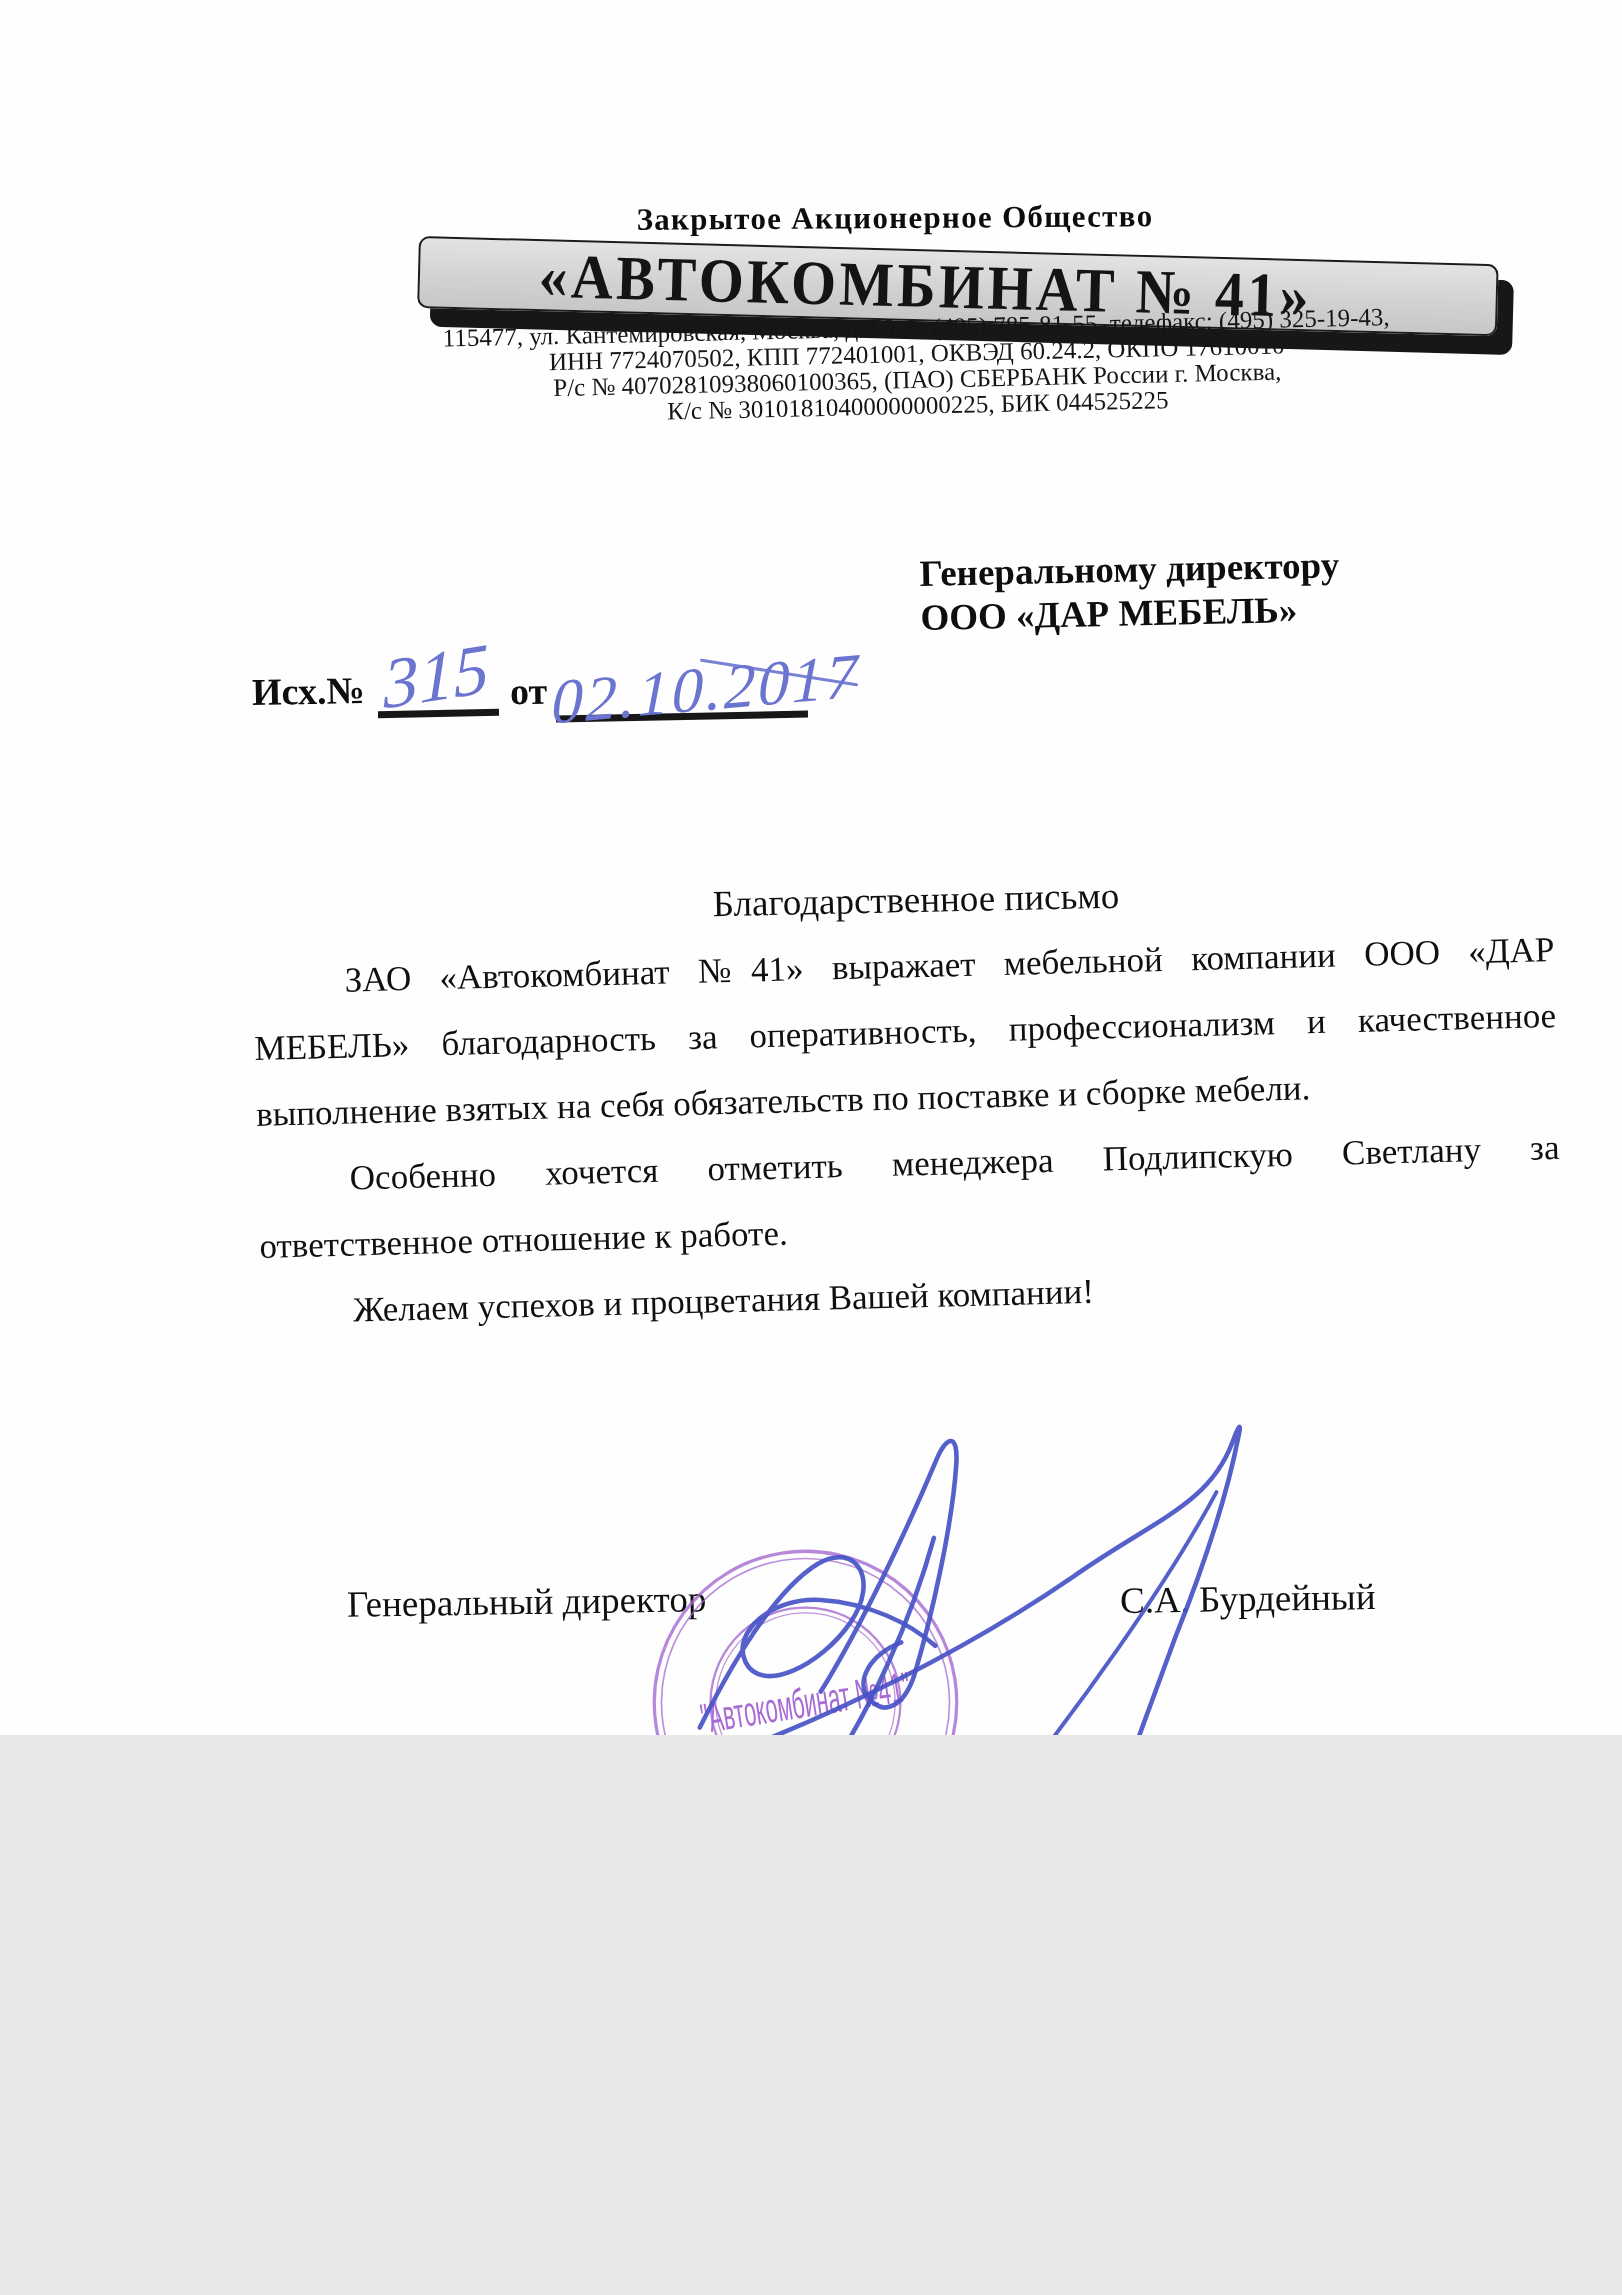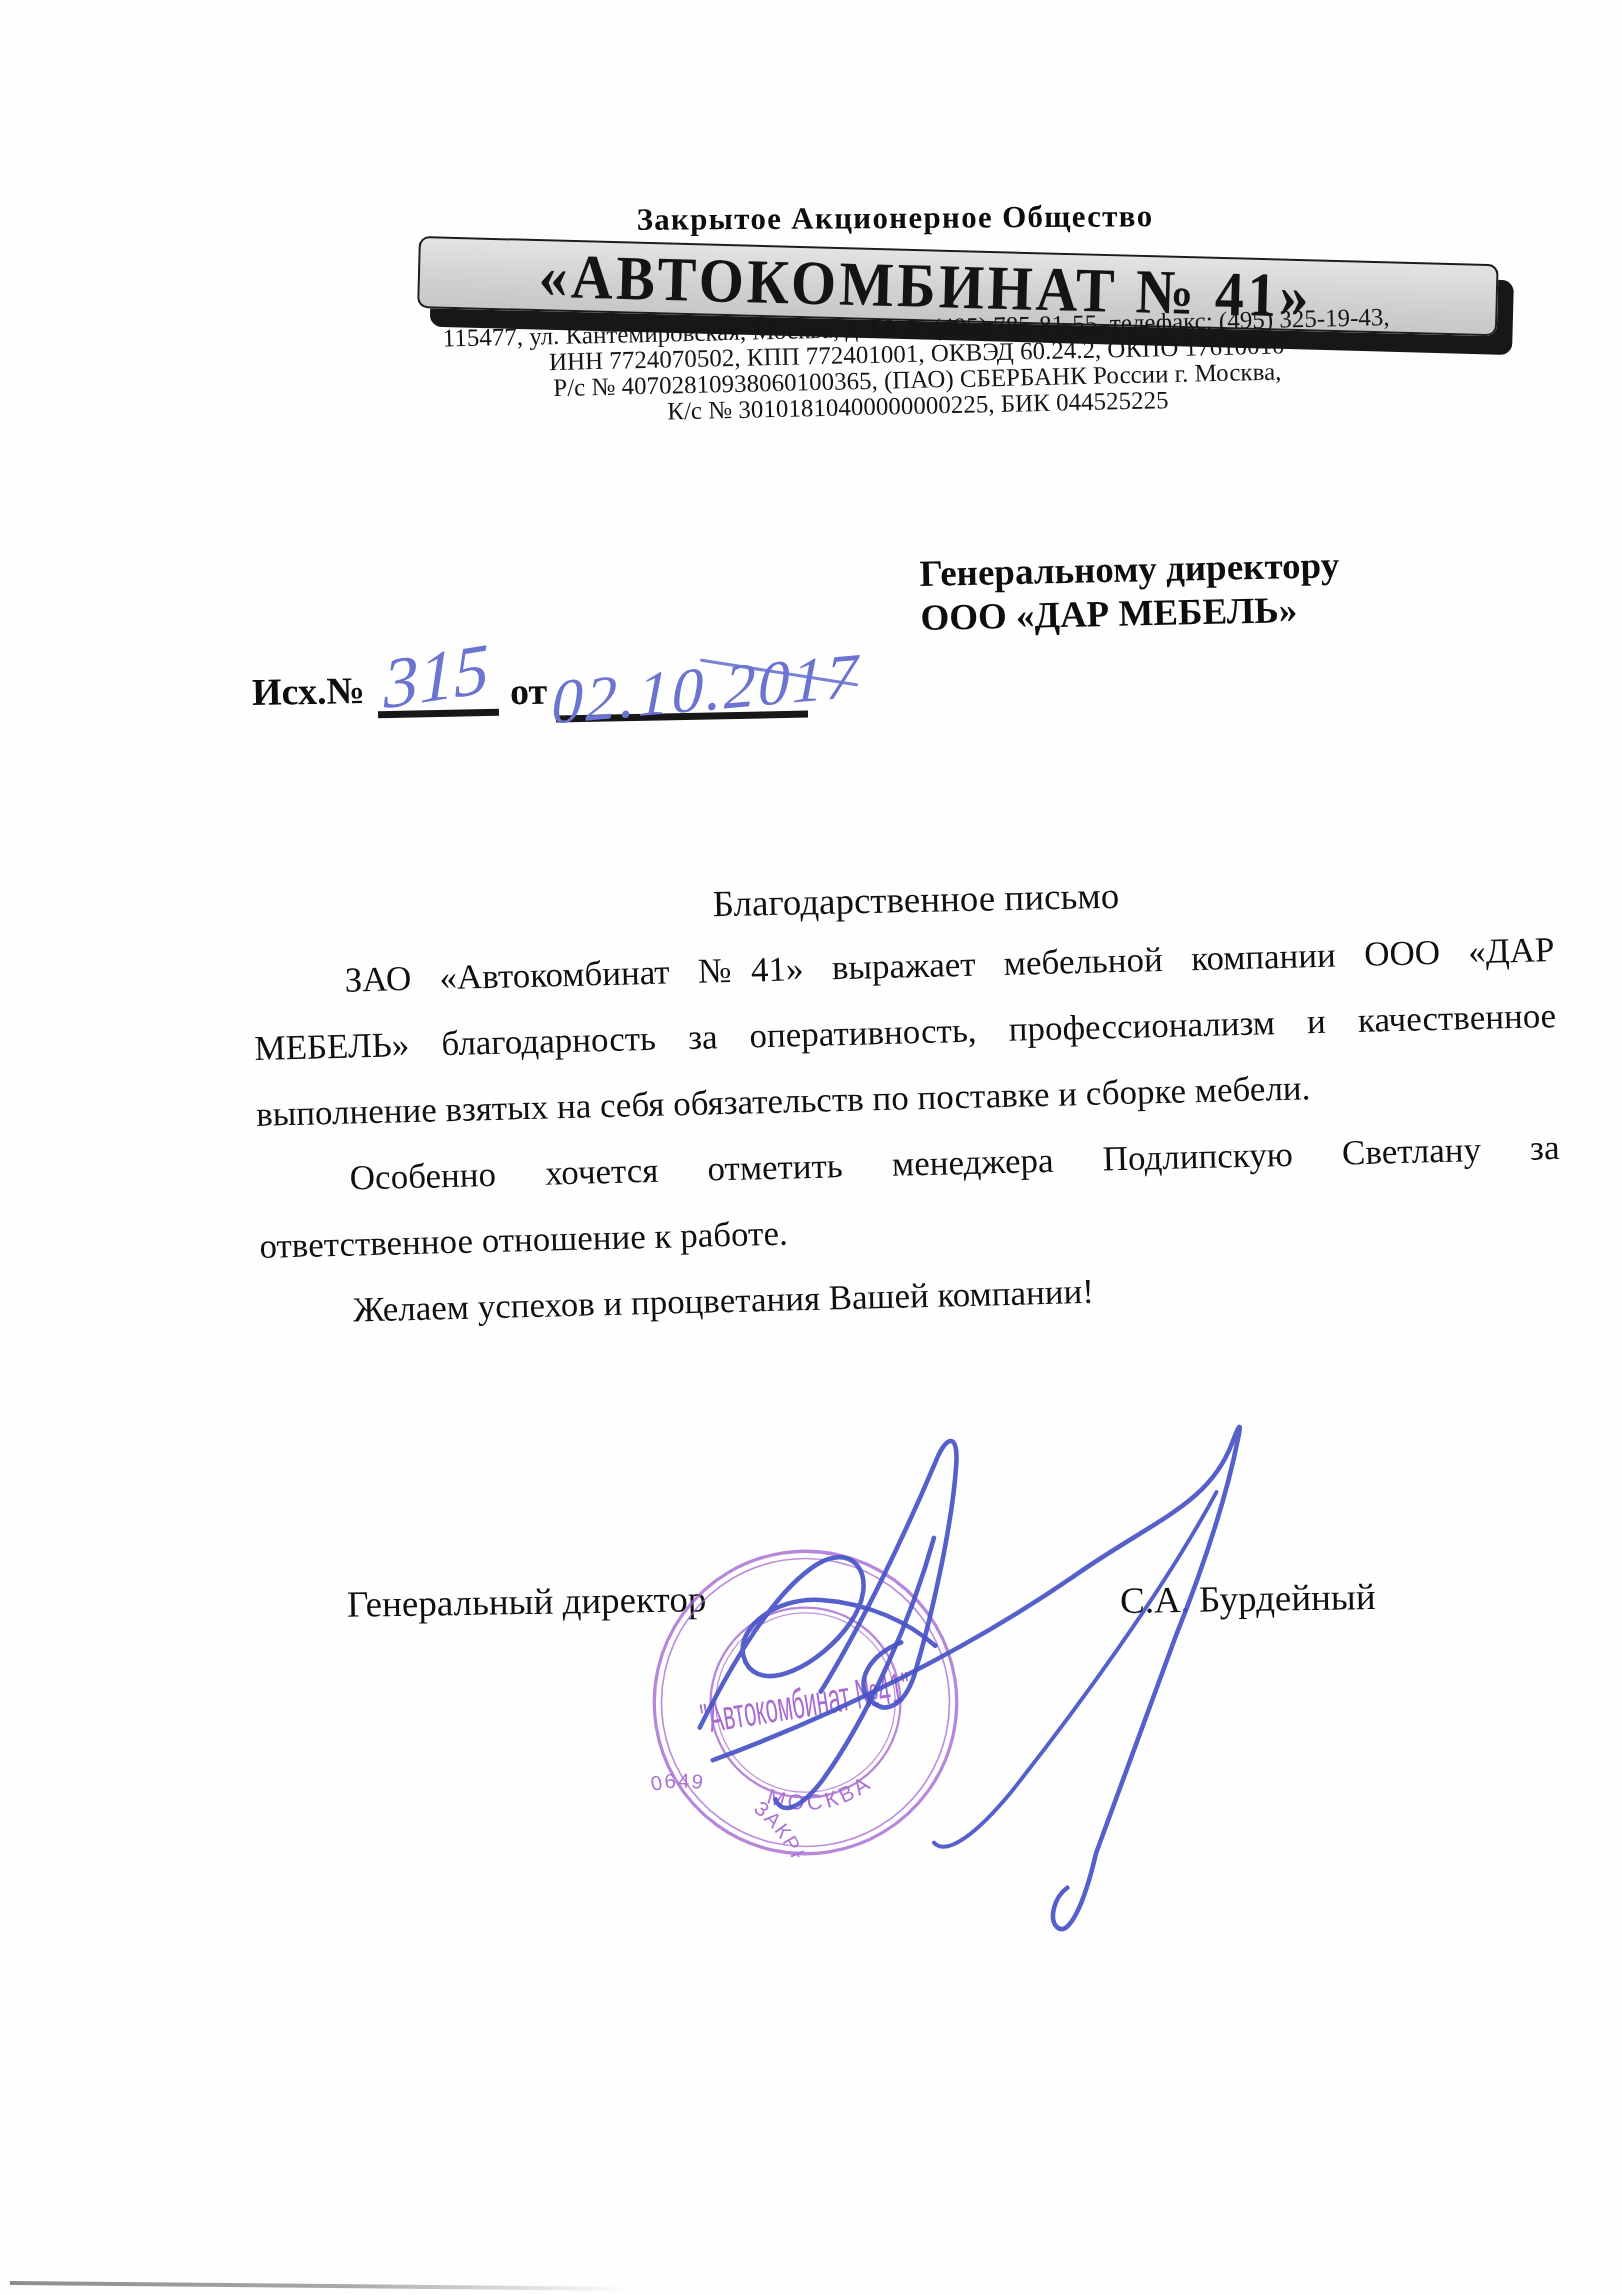--- a/index.html
+++ b/index.html
@@ -1,17 +1,17 @@
 <!DOCTYPE html>
 <html style="font-size:10.5px"><head>
 <meta charset="utf-8">
 <style>
   html,body{margin:0;padding:0;background:#e8e8e8;}
   #page{
-    position:relative;width:1623px;height:2295px;background:#fefefe;
+    position:relative;width:1623px;height:1735px;background:#fefefe;
     font-family:"Liberation Serif",serif;color:#111;overflow:hidden;
   }
   .abs{position:absolute;}
 
   
   .org-type{
     left:895px;top:200px;transform:translateX(-50%) rotate(-0.4deg);
     font-weight:bold;font-size:31px;letter-spacing:1.3px;white-space:nowrap;color:#0d0d0d;
   }
   .banner{

